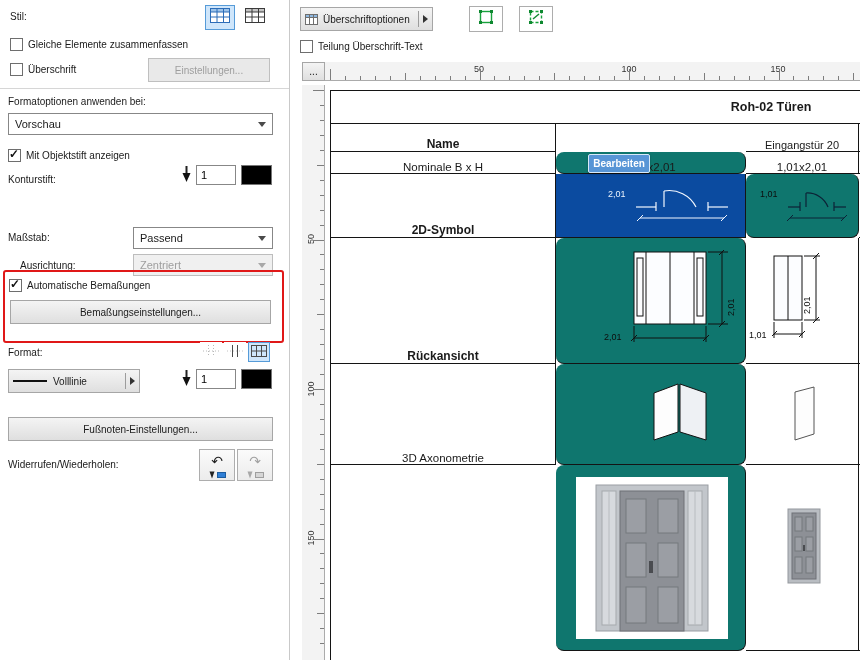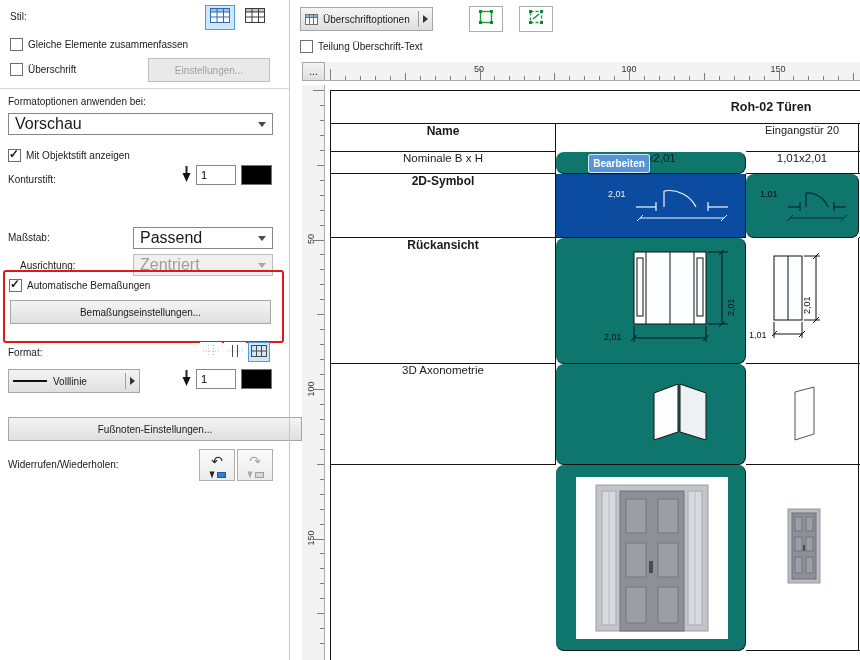--- a/index.html
+++ b/index.html
@@ -7,21 +7,21 @@
   .screen{position:relative;width:860px;height:660px;overflow:hidden;background:#fff;}
   .abs{position:absolute;}
   .lbl{position:absolute;font-size:10px;white-space:nowrap;color:#1a1a1a;}
   
   .cb{position:absolute;width:13px;height:13px;background:#fff;border:1px solid #6e6e6e;box-sizing:border-box;}
   .cb.checked::before{content:"\2713";position:absolute;left:0px;top:-3px;font-size:12px;font-weight:700;color:#111;}
   
   .btn{position:absolute;background:linear-gradient(#f4f4f4,#dfdfdf);border:1px solid #a6a6a6;font-size:10px;display:flex;align-items:center;justify-content:center;box-sizing:border-box;color:#1a1a1a;}
   .btn.disabled{background:#e9e9e9;color:#9e9e9e;border-color:#bfbfbf;}
   
-  .sel{position:absolute;background:#fff;border:1px solid #878787;font-size:16px;display:flex;align-items:center;padding:0 20px 0 6px;box-sizing:border-box;}
+  .sel{position:absolute;background:#fff;border:1px solid #878787;font-size:11px;display:flex;align-items:center;padding:0 20px 0 6px;box-sizing:border-box;}
   .sel .arr{position:absolute;right:6px;top:50%;margin-top:-2px;width:0;height:0;border-left:4px solid transparent;border-right:4px solid transparent;border-top:5px solid #4a4a4a;}
   .sel.disabled{background:#f0f0f0;color:#9e9e9e;border-color:#bdbdbd;}
   .sel.disabled .arr{border-top-color:#a8a8a8;}
   .inp{position:absolute;background:#fff;border:1px solid #878787;font-size:11px;padding:0 4px;box-sizing:border-box;font-family:"Liberation Sans",sans-serif;}
   .swatch{position:absolute;background:#000;border:1px solid #767676;box-sizing:border-box;}
   .icon-btn{position:absolute;background:linear-gradient(#fbfbfb,#ececec);border:1px solid #adadad;display:flex;align-items:center;justify-content:center;box-sizing:border-box;}
   .icon-btn.selected{background:#cfe6fb;border-color:#569bd8;}
   .sep-h{position:absolute;background:#d6d6d6;height:1px;}
   .sep-v{position:absolute;background:#c9c9c9;width:1px;}
   
@@ -31,21 +31,21 @@
   [data-name="ruler-h"]{border-bottom:1px solid #ababab;}
   [data-name="ruler-v"]{border-right:1px solid #ababab;}
   [data-name="ruler-h"] .tk{position:absolute;bottom:0;width:1px;background:#7d7d7d;}
   [data-name="ruler-h"] .tk.c{height:4px}[data-name="ruler-h"] .tk.b{height:7px}[data-name="ruler-h"] .tk.a{height:11px}
   [data-name="ruler-v"] .tk{position:absolute;right:0;height:1px;background:#7d7d7d;}
   [data-name="ruler-v"] .tk.c{width:4px}[data-name="ruler-v"] .tk.b{width:7px}[data-name="ruler-v"] .tk.a{width:11px}
   .rlb{position:absolute;font-size:9px;color:#333;}
   
   .tclip{position:absolute;left:330px;top:90px;width:530px;height:570px;overflow:hidden;border-left:1px solid #141414;border-top:1px solid #141414;background:#fff;}
   .tbl{position:absolute;left:0;top:0;width:880px;height:560px;background:#fff;}
-  .cell{position:absolute;box-sizing:border-box;border-right:1px solid #141414;border-bottom:1px solid #141414;background:#fff;display:flex;align-items:flex-start;justify-content:center;font-size:11.5px;}
+  .cell{position:absolute;box-sizing:border-box;border-right:1px solid #141414;border-bottom:1px solid #141414;background:#fff;display:flex;align-items:flex-end;justify-content:center;font-size:11.5px;}
   .cell.rel{display:block;}
   .cell.hdr-sel{background:#1f72c8;color:#fff;font-size:11.5px;}
   .cell.sel-mid{background:#0f766e;border-radius:8px;}
   .cell.sel-dark{background:#0b4ba0;}
   .cell .ctxt{white-space:nowrap;}
   .bold{font-weight:700;font-size:12px;}
   .title-cell{position:absolute;box-sizing:border-box;border-bottom:1px solid #141414;background:#fff;display:flex;align-items:center;justify-content:center;font-weight:700;font-size:12.5px;}
   .edit-btn{position:absolute;background:#5795d6;border:1px solid #d8e9f8;border-radius:2px;color:#fff;font-size:10px;font-weight:700;display:flex;align-items:center;justify-content:center;box-shadow:0 1px 2px rgba(0,0,0,.35);z-index:5;margin-left:30px;}
   .dim{position:absolute;font-size:9px;color:#0d0d0d;white-space:nowrap;}
   .dim.w{color:#eaf2fc;}
@@ -170,21 +170,21 @@
         <span class="flyarr" data-name="flyout-arrow-icon"></span>
       </span>
     </div>
     <span class="abs" style="left:181px;top:370px;" data-name="pen-icon"><svg width="11" height="17" viewBox="0 0 11 17">
           <rect x="4.5" y="0" width="2" height="7" fill="#222"></rect>
           <polygon points="1.5,7 9.5,7 5.5,16" fill="#111"></polygon>
         </svg></span>
     <input class="inp" style="left: 196px; top: 369px; width: 40px; height: 20px;" data-name="line-pen-input" value="1">
     <div class="swatch" style="left:241px;top:369px;width:31px;height:20px;" data-name="line-pen-color-swatch"></div>
 
-    <div class="btn" style="left:8px;top:417px;width:294px;height:24px;" data-name="footnotes-settings-button">
+    <div class="btn" style="left:8px;top:417px;width:265px;height:24px;" data-name="footnotes-settings-button">
       <span>Fußnoten-Einstellungen...</span>
     </div>
 
     <span class="lbl" style="left:8px;top:459px;" data-name="undo-redo-label">Widerrufen/Wiederholen:</span>
     <div class="icon-btn" style="left:199px;top:449px;width:36px;height:32px;flex-direction:column;" data-name="undo-button">
       <span class="g-undo" data-name="undo-arrow-icon"></span>
       <span class="mini-row" data-name="pen-and-swatch-icon">
         <svg width="6" height="8" viewBox="0 0 6 8">
             <polygon points="0.5,0.5 5.5,0.5 3,7.5" fill="#222"></polygon>
           </svg>

